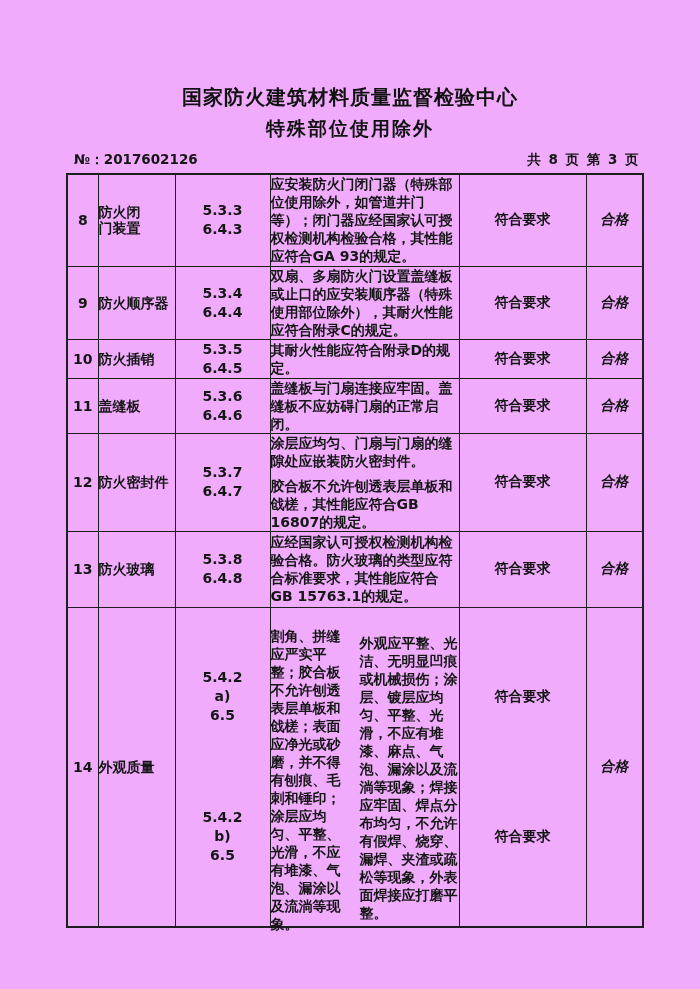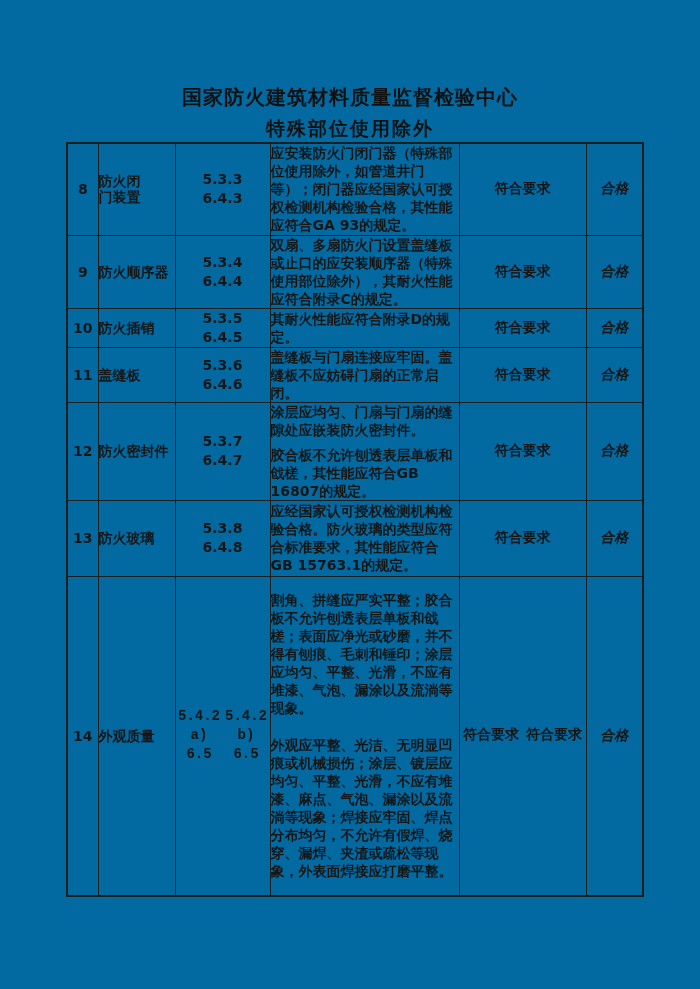--- a/index.html
+++ b/index.html
@@ -1,21 +1,21 @@
 <!DOCTYPE html>
 <html><head>
 <meta charset="utf-8">
 <style>
   * { box-sizing: border-box; }
   html, body { margin: 0; padding: 0; background: #ffffff; }
   .sheet {
     position: relative;
     width: 700px;
     height: 989px;
-    background: #0369a1;
+    background: #f0abfc;
     font-family: "DejaVu Sans", "Liberation Sans", sans-serif;
     color: #161616;
     font-weight: 600;
     overflow: hidden;
   }
   .title1 {
     padding-top: 84px;
     text-align: center;
     font-size: 20px;
     font-weight: 700;
@@ -72,46 +72,49 @@
 
   .c-no    { text-align: center; }
   .c-item  { text-align: left; white-space: pre-line; line-height: 16px; padding: 0 1px; }
   .c-clause{ text-align: center; white-space: pre-line; line-height: 19px; margin-left: 16px; }
   .c-req   { text-align: left; padding: 3px 3px 3px 5px; line-height: 18px; margin-top: 23px; }
   .c-req p { margin: 0; }
   .c-req p + p { margin-top: 7px; }
   .c-result{ text-align: center; }
   .c-concl { text-align: center; font-style: italic; }
 
-  .vstack { display: flex; flex-direction: row; height: 280px; font-family: Liberation Mono, monospace; }
+  .vstack { display: flex; flex-direction: column; height: 280px; }
   .vstack .half {
     flex: 1;
     display: flex;
     align-items: center;
     justify-content: center;
     white-space: pre-line;
     text-align: center;
     line-height: 19px;
   }
   .req-stack {
     display: flex;
-    flex-direction: column;
-    justify-content: center;
+    flex-direction: row;
     gap: 12px;
     height: 280px;
   }
 </style>
 </head>
 <body>
 
 <div class="sheet">
 
   <div class="title1">国家防火建筑材料质量监督检验中心</div>
   <div class="title2">特殊部位使用除外</div>
 
+  <div class="meta">
+    <span class="report-no"><span>№：</span><span>2017602126</span></span>
+    <span class="page-info">共 8 页 第 3 页</span>
+  </div>
 
   <table class="results">
     <colgroup>
       <col style="width:31px">
         <col style="width:77px">
         <col style="width:95px">
       <col style="width:189px">
         <col style="width:127px">
         <col style="width:57px">
     </colgroup>

